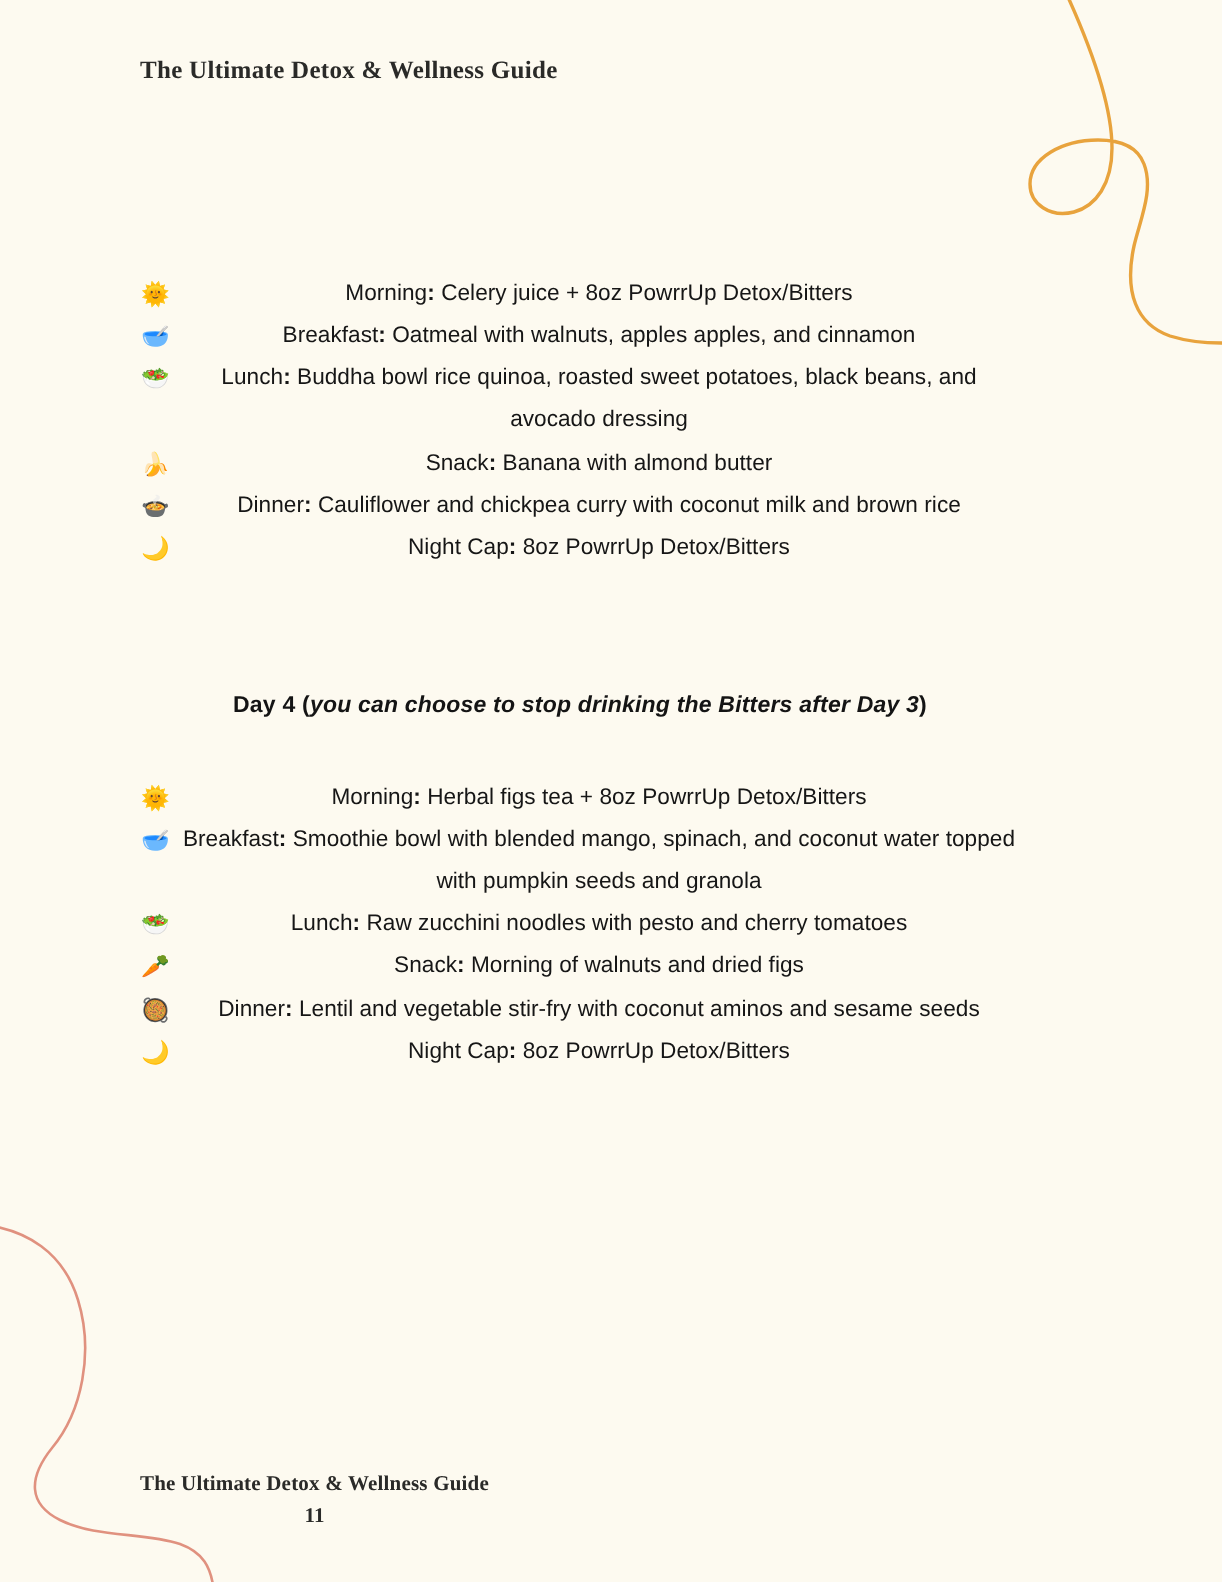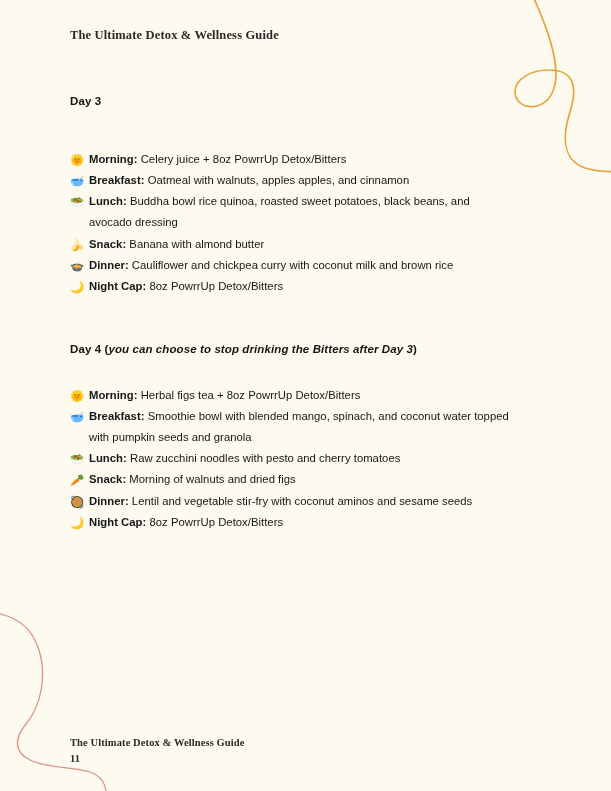--- a/index.html
+++ b/index.html
@@ -13,20 +13,21 @@
     font-family: "Liberation Sans", sans-serif;
     overflow: hidden;
     position: relative;
   }
   #page {
     position: relative;
     width: 611px;
     height: 791px;
     background: #fdfaf0;
     overflow: hidden;
+    text-align: center;
   }
   .decor {
     position: absolute;
     top: 0;
     left: 0;
     width: 611px;
     height: 791px;
     pointer-events: none;
   }
   .page-header {
@@ -73,27 +74,27 @@
   .meal-icon {
     position: absolute;
     left: 0;
     top: 1px;
     font-size: 11.5px;
     line-height: 1.87;
     width: 16px;
     display: inline-block;
   }
   .meal-label {
-    font-weight: bold;
+    font-weight: normal;
   }
   .sep {
     font-weight: bold;
   }
   .block-day3 { margin-top: 42px; }
-  .block-day4-heading { margin-top: 46px; }
+  .block-day4-heading { margin-top: 62px; }
   .block-day4 { margin-top: 30px; }
   .footer {
     position: absolute;
     left: 70px;
     top: 735px;
     font-family: "Liberation Serif", serif;
     font-size: 10.5px;
     font-weight: bold;
     color: #2a2a28;
     line-height: 1.55;
@@ -126,23 +127,20 @@
              C 47 676, 41 706, 26 724
              C 14 739, 14 752, 30 760
              C 48 769, 72 766, 90 772
              C 101 776, 106 783, 107 797" fill="none" stroke="#e0917f" stroke-width="1.3" stroke-linecap="round"></path>
   </svg>
 
   <div class="page-header">The Ultimate Detox &amp; Wellness Guide</div>
 
   <div class="content">
 
-    <div class="day-heading">
-      <span>Day 3</span><span class="note"></span><span></span>
-    </div>
 
     <ul class="meal-list block-day3">
       <li class="meal-item">
         <span class="meal-icon">🌞</span><span class="meal-label">Morning</span><span class="sep">: </span><span>Celery juice + 8oz PowrrUp Detox/Bitters</span>
       </li>
       <li class="meal-item">
         <span class="meal-icon">🥣</span><span class="meal-label">Breakfast</span><span class="sep">: </span><span>Oatmeal with walnuts, apples apples, and cinnamon</span>
       </li>
       <li class="meal-item">
         <span class="meal-icon">🥗</span><span class="meal-label">Lunch</span><span class="sep">: </span><span>Buddha bowl rice quinoa, roasted sweet potatoes, black beans, and avocado dressing</span>

